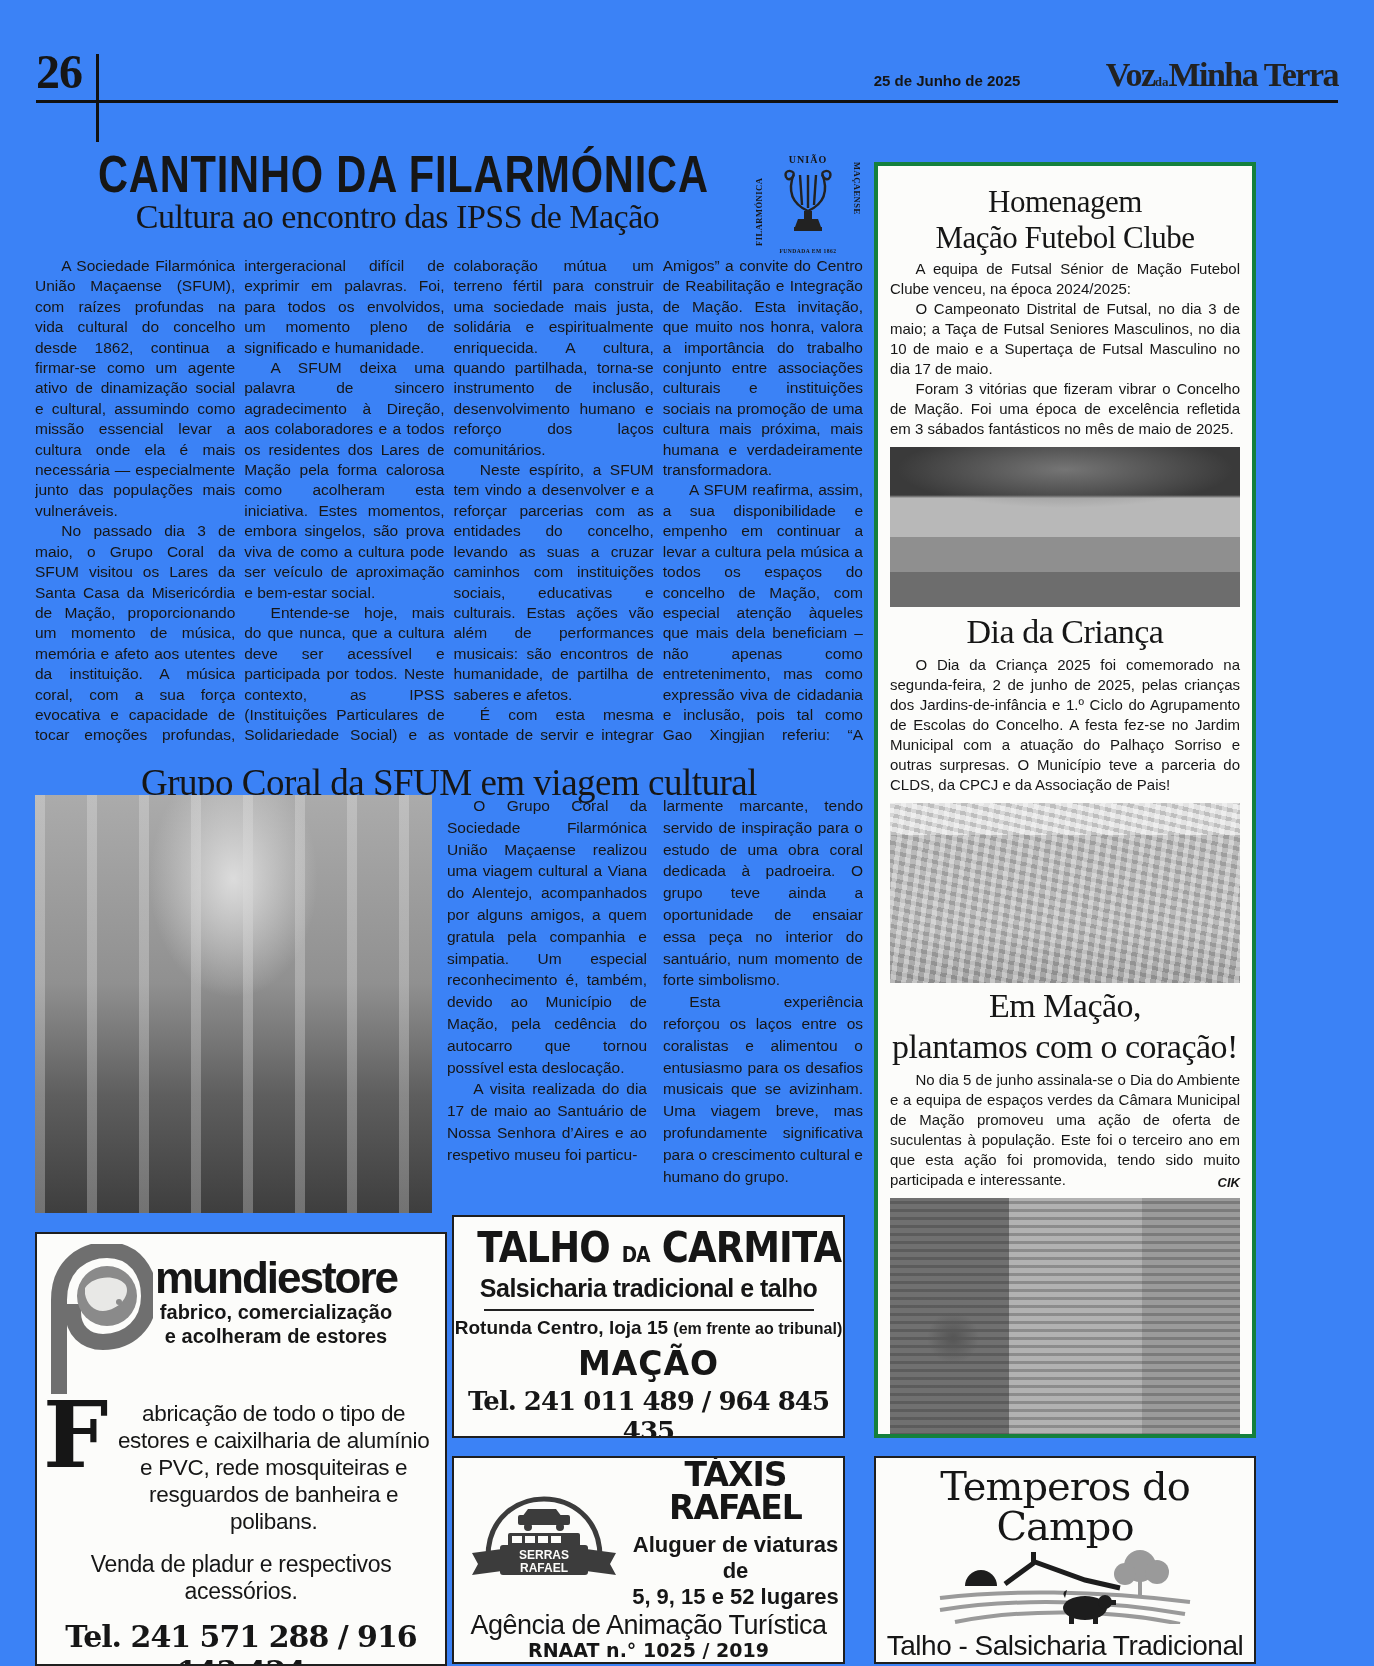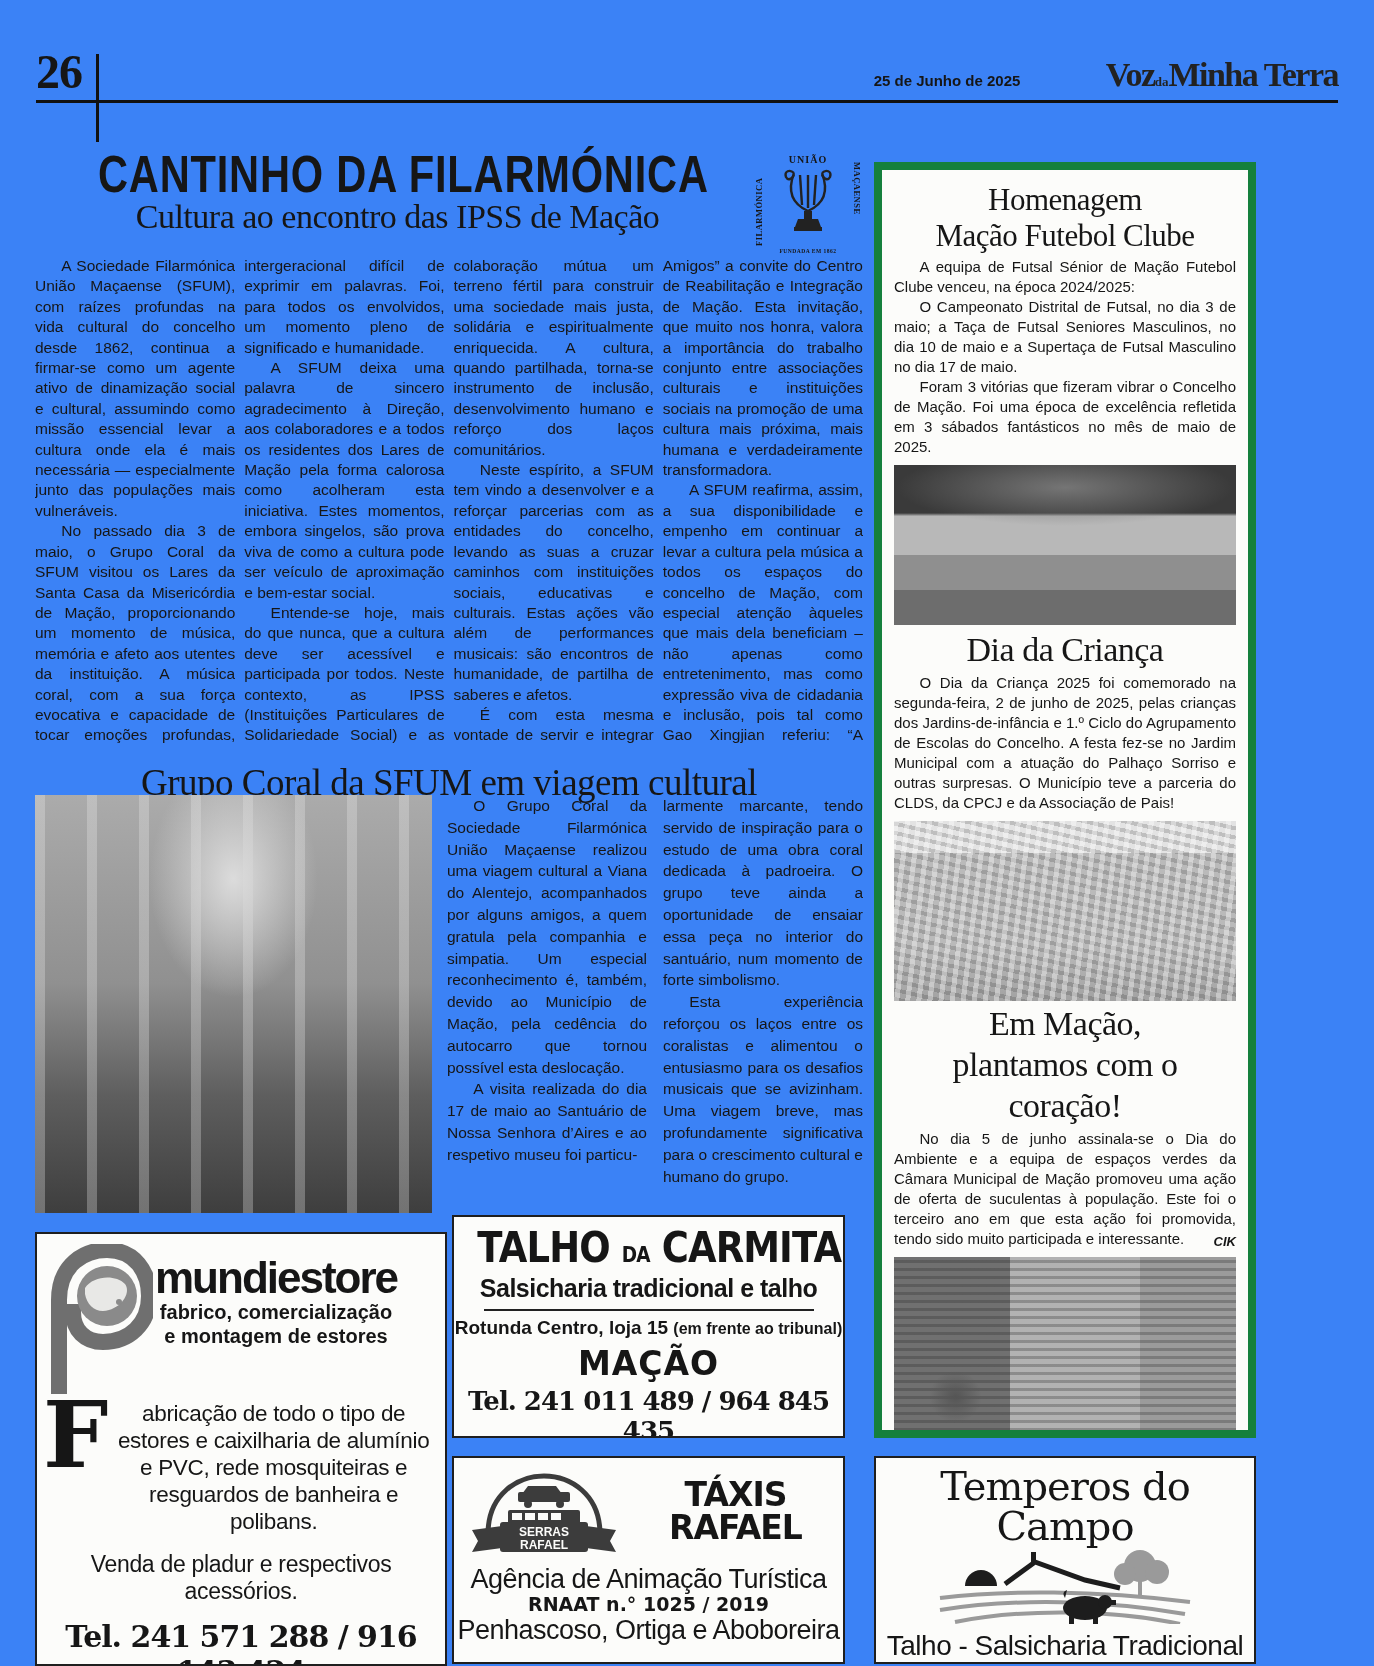--- a/index.html
+++ b/index.html
@@ -51,21 +51,21 @@
       repeating-linear-gradient(97deg,rgba(255,255,255,.38) 0 5px,rgba(0,0,0,0) 5px 11px),
       repeating-linear-gradient(13deg,rgba(60,60,60,.22) 0 4px,rgba(0,0,0,0) 4px 9px),
       linear-gradient(180deg,#e3e3e3 0 18%,#bababa 18% 70%,#a2a2a2 100%);}
   .photo-plants{width:100%;height:254px;margin:8px 0 0;
     background:
       radial-gradient(circle 42px at 18% 55%,#555,rgba(0,0,0,0) 62%),
       repeating-linear-gradient(0deg,rgba(40,40,40,.28) 0 3px,rgba(0,0,0,0) 3px 8px),
       linear-gradient(90deg,#707070 0 34%,#b2b2b2 34% 72%,#9b9b9b 72% 100%);}
 
   
-  .rail{left:874px;top:162px;width:382px;height:1276px;border:8px solid #15803d;box-sizing:border-box;padding:12px 12px 0;background:#fcfcfa;overflow:hidden;}
+  .rail{left:874px;top:162px;width:382px;height:1276px;border:4px solid #15803d;box-sizing:border-box;padding:18px 12px 0;background:#fcfcfa;overflow:hidden;}
   .rail .rtitle{font:400 31px/36px "Liberation Serif",serif;text-align:center;letter-spacing:-.5px;}
   .rail .rtitle.big{font-size:34px;line-height:41px;}
   .rail .rbody{font:400 15px/20px "Liberation Sans",sans-serif;text-align:justify;margin-top:3px;}
   .sig{float:right;font:700 italic 13px "Liberation Sans",sans-serif;margin-top:5px;}
 
   
   .adbox{border:2px solid #1f1f1f;box-sizing:border-box;background:#fcfcfa;overflow:hidden;}
   .ad-mundi{left:35px;top:1232px;width:412px;height:434px;}
   .mundi-top{display:flex;align-items:flex-start;}
   .mundi-logo{margin:10px 2px 0 8px;flex:0 0 auto;}
@@ -202,21 +202,21 @@
       <div class="mundi-logo">
         <svg width="108" height="150" viewBox="0 0 108 150">
           <path d="M14 146 V56 C14 20 40 6 62 6 C90 6 104 28 104 52 C104 80 84 98 58 98 C40 98 28 86 28 68" fill="none" stroke="#6f6f6f" stroke-width="16" stroke-linecap="square"></path>
           <circle cx="62" cy="52" r="30" fill="#8a8a8a"></circle>
           <path d="M40 44 C48 32 70 30 80 40 C86 48 78 62 64 66 C52 70 42 62 40 50 Z" fill="#e8e8e6"></path>
           <circle cx="74" cy="58" r="3" fill="#8a8a8a"></circle>
         </svg>
       </div>
       <div>
         <div class="mundi-brand">mundiestore</div>
-        <div class="mundi-tag"><span>fabrico, comercialização</span><br><span>e montagem de estores</span></div>
+        <div class="mundi-tag"><span>fabrico, comercialização</span><br><span>e acolheram de estores</span></div>
       </div>
     </div>
     <div class="mundi-para">
       <span class="dropF">F</span>
       <div class="mundi-body">abricação de todo o tipo de estores e caixilharia de alumínio e PVC, rede mosquiteiras e resguardos de banheira e polibans.</div>
     </div>
     <div class="mundi-venda">Venda de pladur e respectivos acessórios.</div>
     <div class="mundi-tel">Tel. 241 571 288 / 916 143 424</div>
 
   </div>
@@ -251,20 +251,21 @@
             <path d="M8 66 l30 -4 v22 l-30 4 6 -11 z"></path>
             <path d="M152 66 l-30 -4 v22 l30 4 -6 -11 z"></path>
             <rect x="36" y="58" width="88" height="30" rx="3"></rect>
           </g>
           <text x="80" y="72" text-anchor="middle" fill="#fcfcfa" font-family="Liberation Sans, sans-serif" font-weight="bold" font-size="12">SERRAS</text>
           <text x="80" y="85" text-anchor="middle" fill="#fcfcfa" font-family="Liberation Sans, sans-serif" font-weight="bold" font-size="12">RAFAEL</text>
         </svg>
       </div>
       <div class="taxis-right">
         <div class="taxis-title">TÁXIS RAFAEL</div>
+        <div class="taxis-l1"><span>Aluguer de viaturas de</span><br><span>5, 9, 15 e 52 lugares</span></div>
       </div>
     </div>
     <div class="taxis-ag">Agência de Animação Turística</div>
     <div class="taxis-rnaat">RNAAT n.° 1025 / 2019</div>
     <div class="taxis-loc">Penhascoso, Ortiga e Aboboreira</div>
   </div>
 
   <div class="abs adbox ad-temperos">
     <div class="temp-title">Temperos do Campo</div>
     <div>

